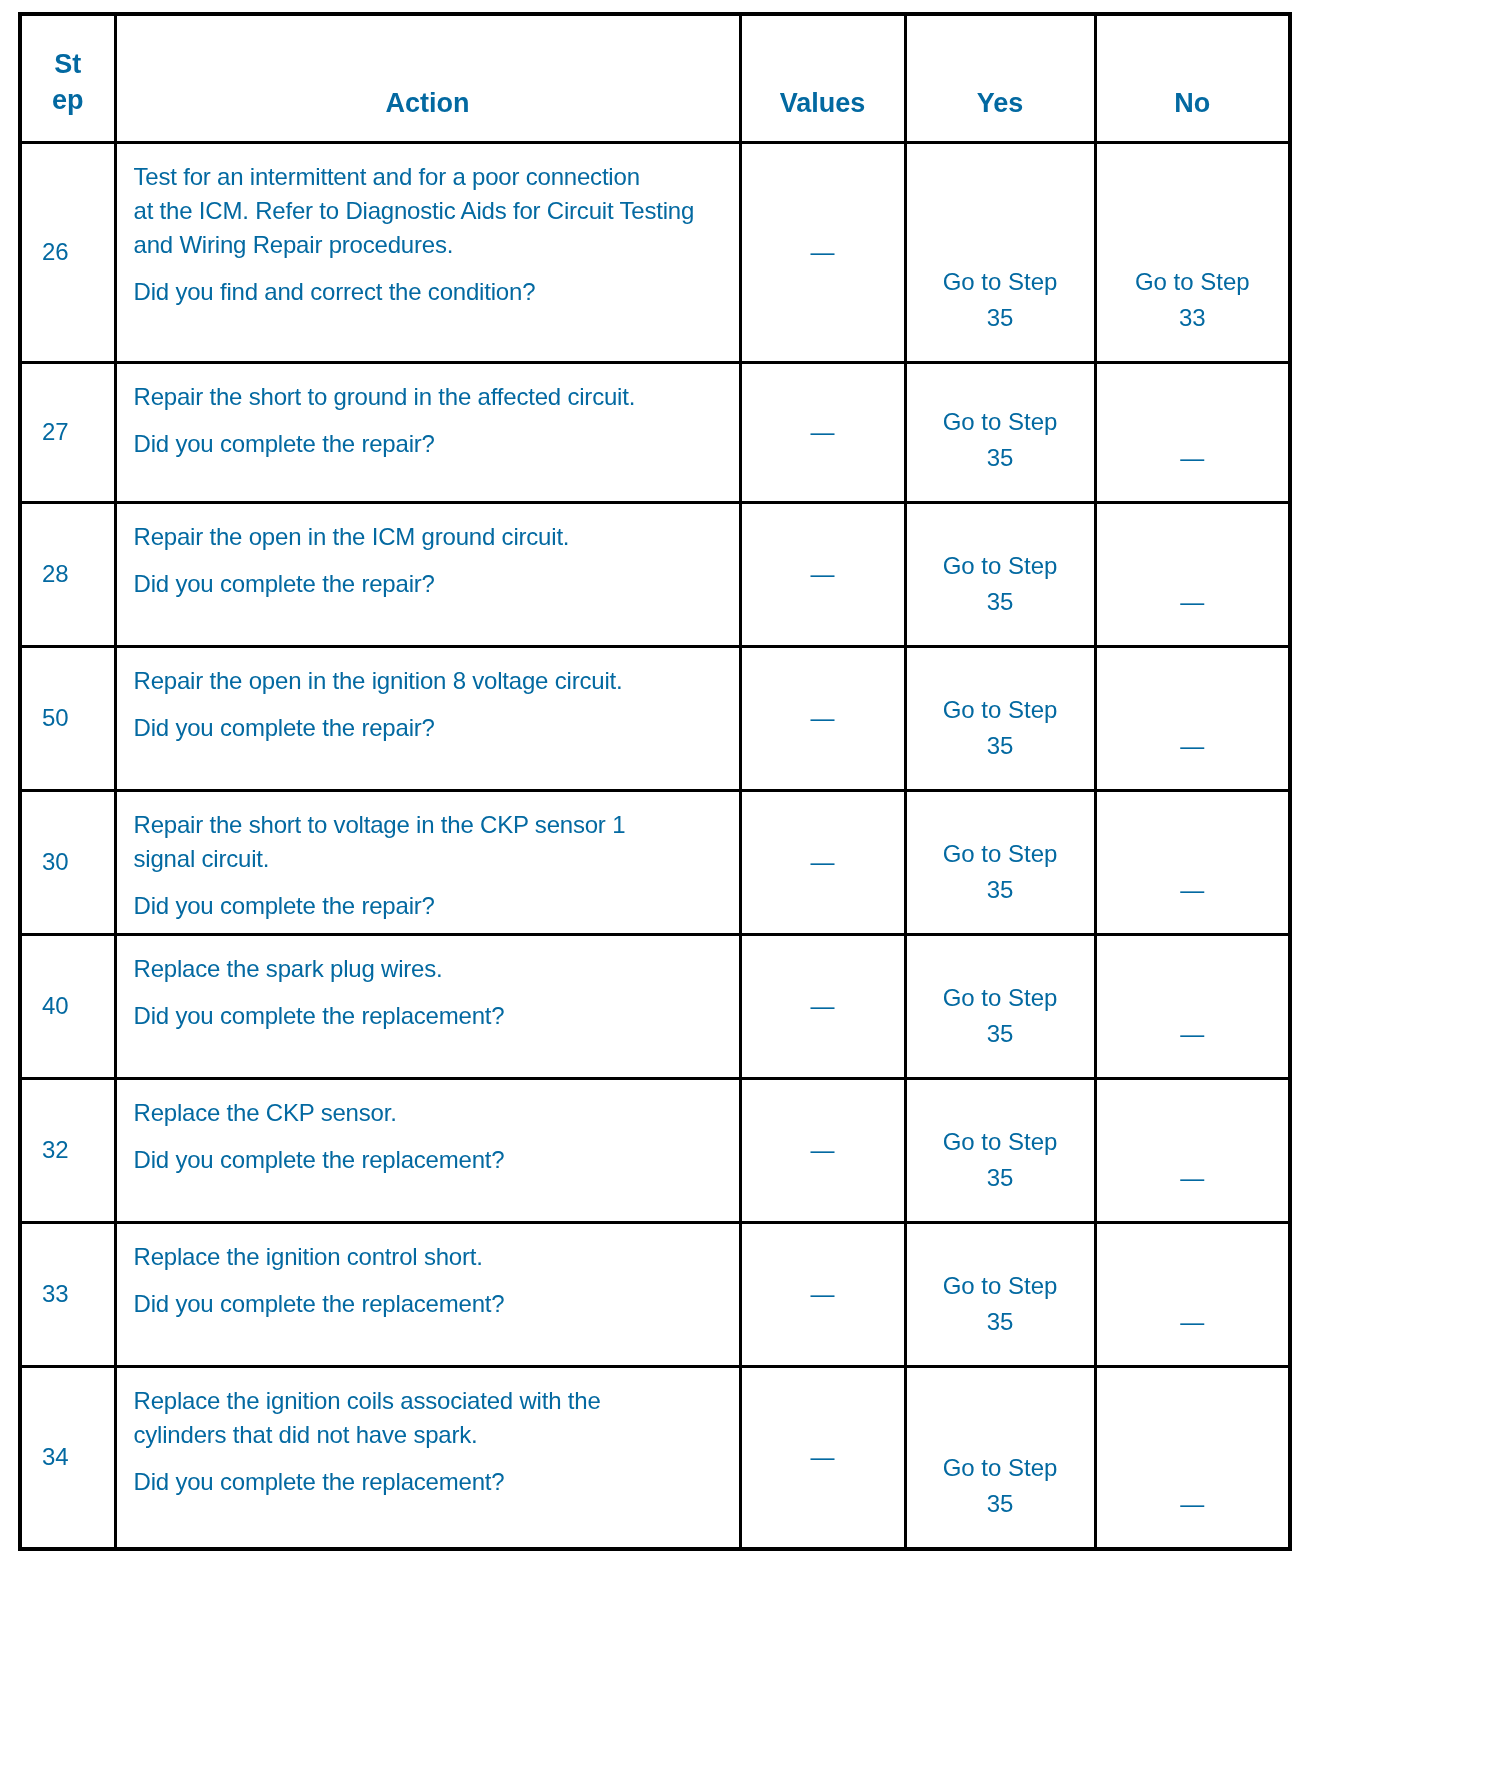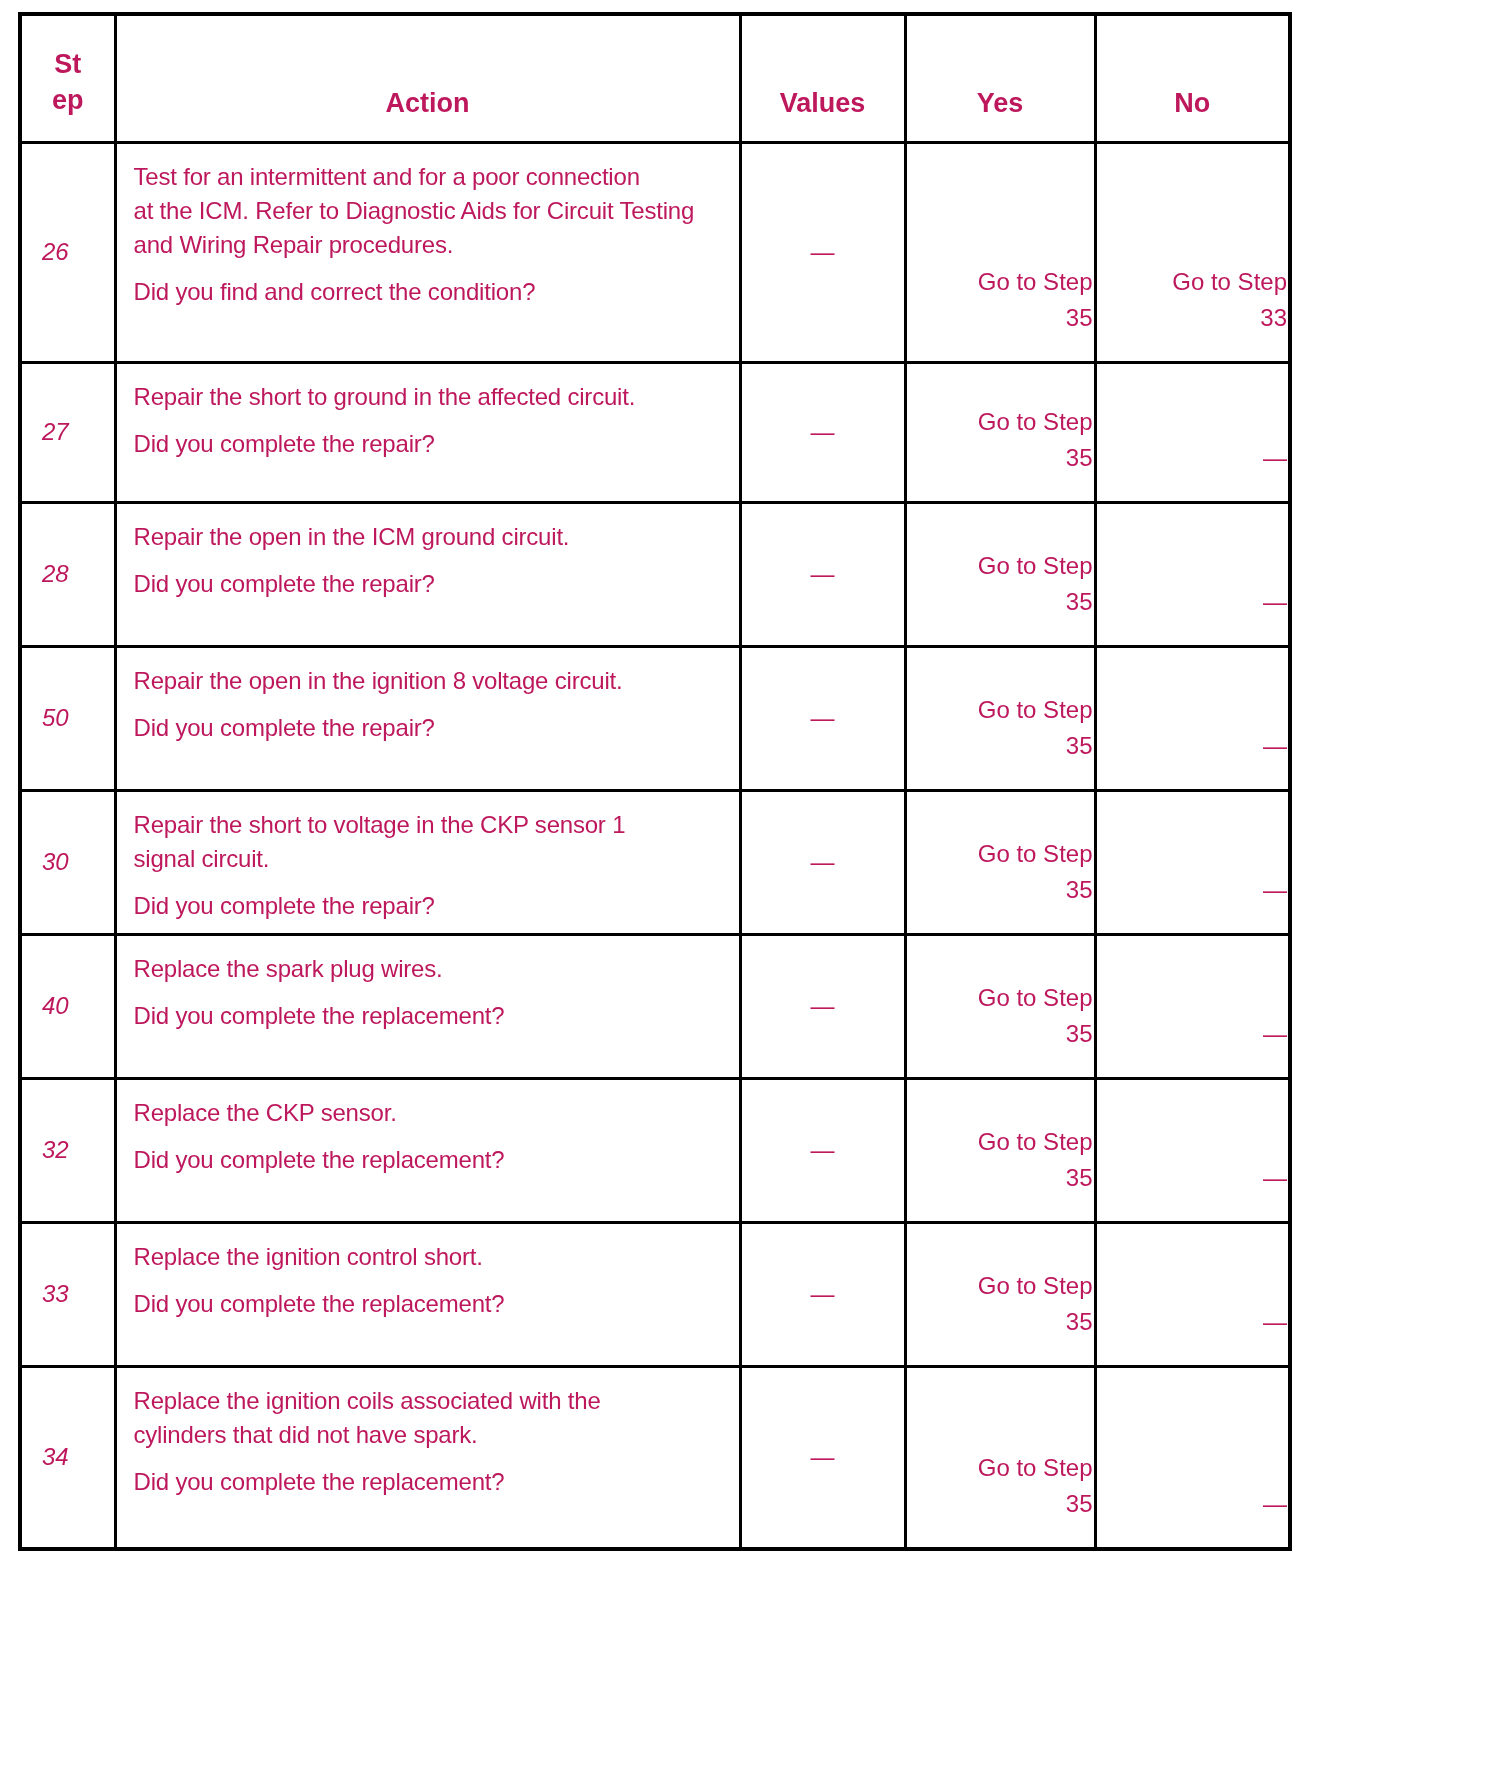--- a/index.html
+++ b/index.html
@@ -7,21 +7,21 @@
     margin: 0;
     padding: 0;
     background: #ffffff;
   }
   .page {
     position: relative;
     width: 1504px;
     height: 1788px;
     background: #ffffff;
     font-family: "Liberation Sans", "DejaVu Sans", sans-serif;
-    color: #be185d;
+    color: #0369a1;
     overflow: hidden;
   }
   table.diag {
     position: absolute;
     left: 18px;
     top: 12px;
     width: 1270px;
     border-collapse: collapse;
     table-layout: fixed;
     border: 4px solid #000;
@@ -48,40 +48,39 @@
   }
   
   table.diag td {
     font-size: 24px;
     font-weight: 400;
   }
   td.c-step {
     vertical-align: middle;
     text-align: left;
     padding-left: 20px;
-    font-style: italic;
   }
   td.c-action {
     vertical-align: top;
     padding: 16px 4px 8px 13px;
   }
   .action-para {
     white-space: pre-line;
     line-height: 1.42;
     letter-spacing: -0.2px;
     margin: 0 0 13px 4px;
   }
   .action-para:last-child { margin-bottom: 0; }
   td.c-values {
     text-align: center;
     vertical-align: middle;
   }
   td.c-yes,
   td.c-no {
-    text-align: right;
+    text-align: center;
     vertical-align: bottom;
     padding-bottom: 25px;
     white-space: pre-line;
     line-height: 1.5;
   }
   
   tr.rh-header { height: 128px; }
   tr.rh-26 { height: 220px; }
   tr.rh-27 { height: 140px; }
   tr.rh-std { height: 144px; }

